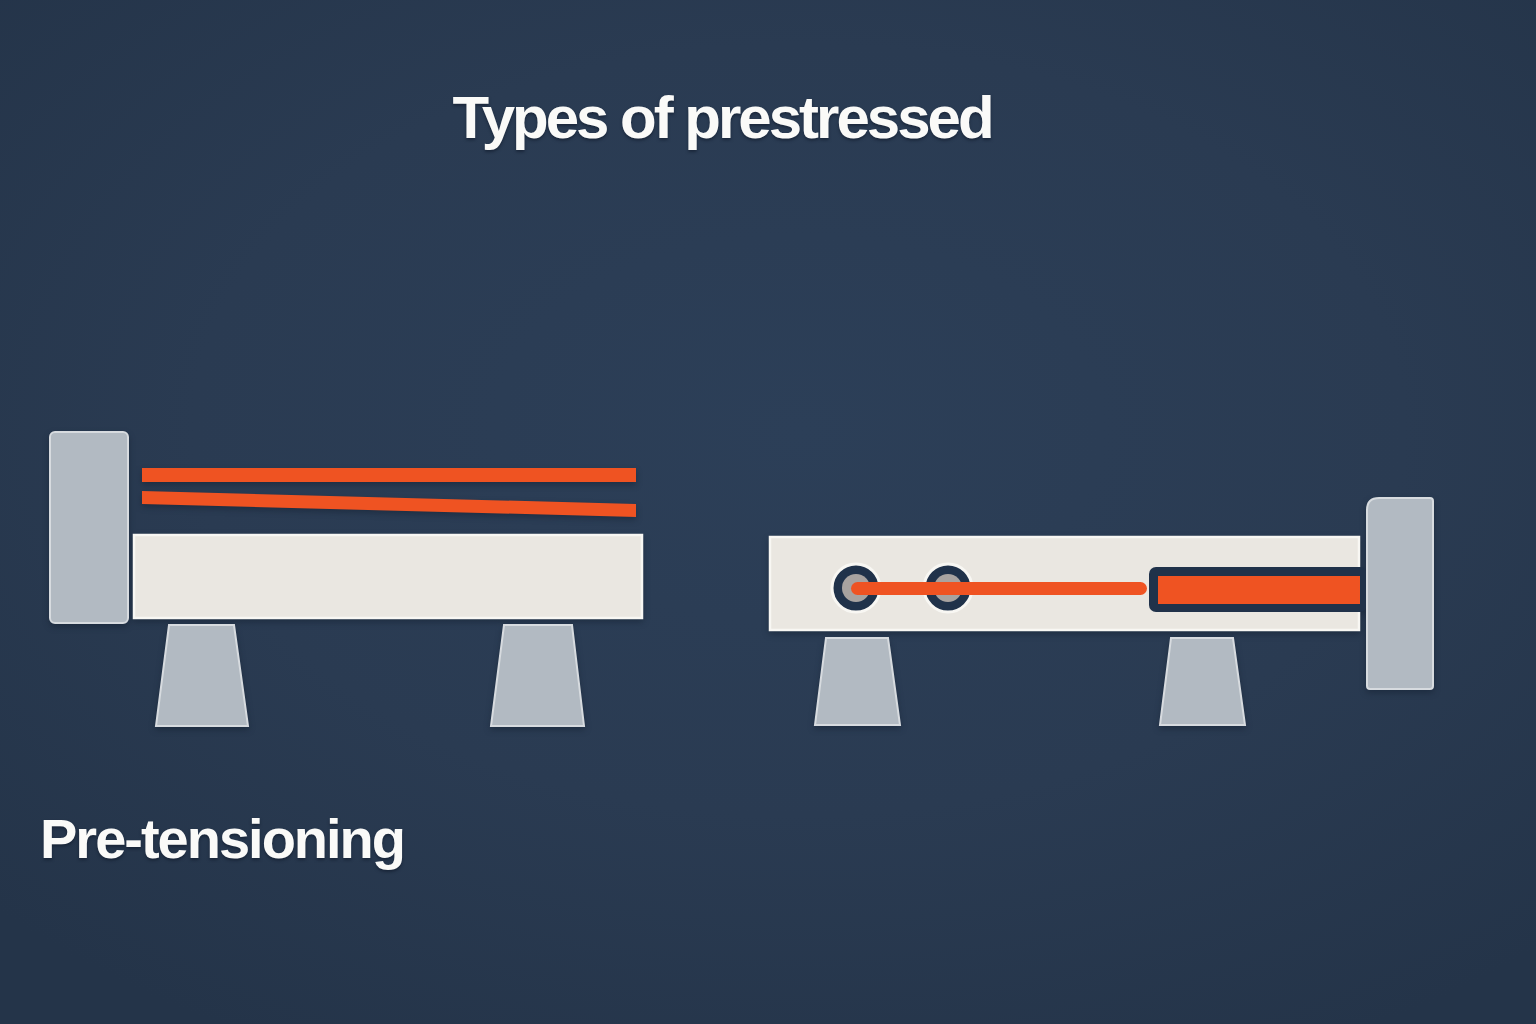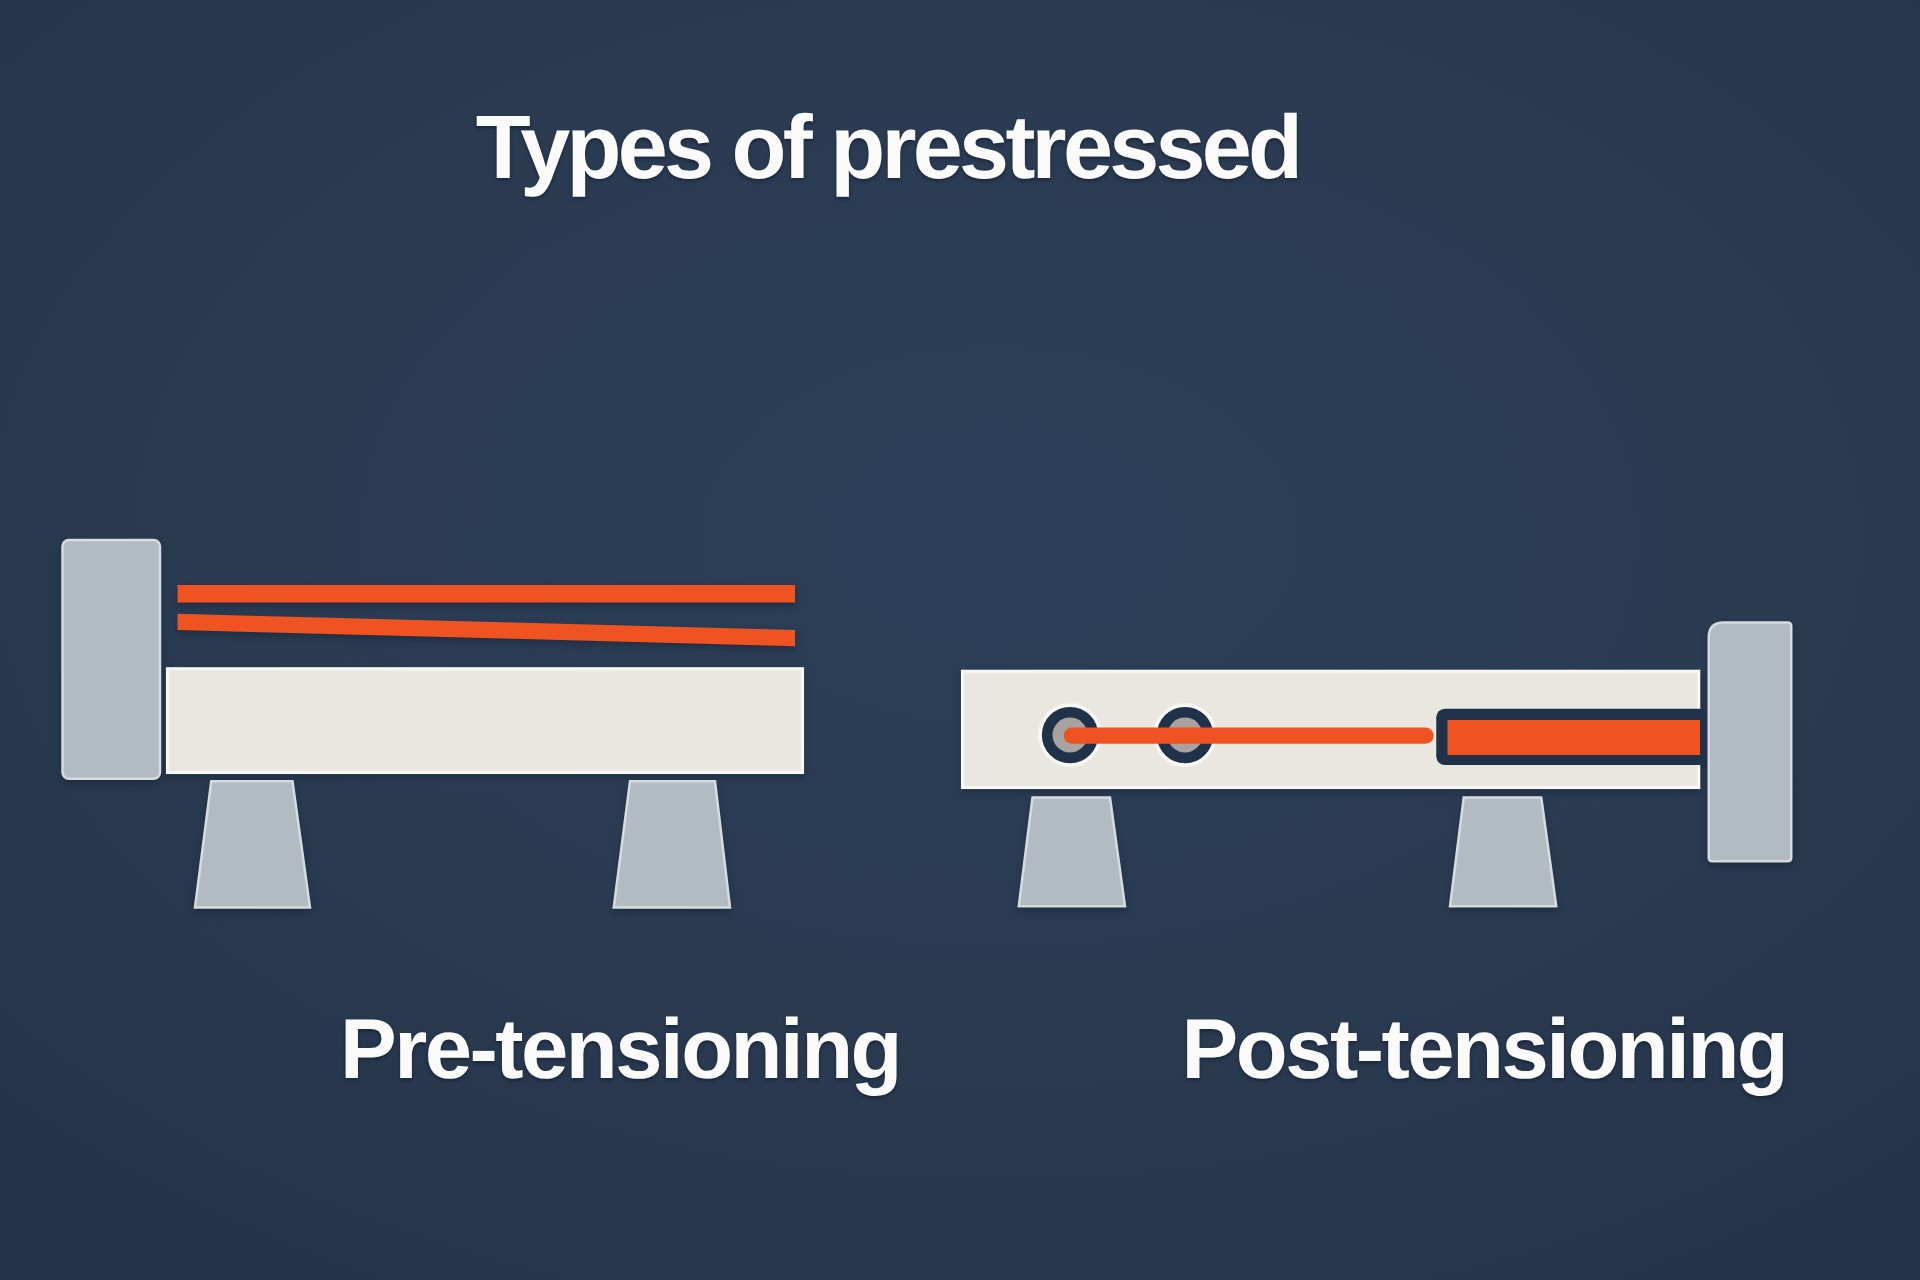--- a/index.html
+++ b/index.html
@@ -12,43 +12,43 @@
   .canvas {
     position: relative;
     width: 1536px; height: 1024px;
     background: radial-gradient(ellipse 1100px 700px at 52% 42%,
       var(--color-bg-hi, #2C3F58) 0%,
       var(--color-bg, #2A3B52) 55%,
       var(--color-bg-dark, #243449) 100%);
   }
   .title {
     position: absolute;
-    top: 68px; left: 4px;
+    top: 68px; left: 16px;
     width: 1412px;
     margin: 0;
     text-align: center;
-    font-size: 72px;
+    font-size: 60px;
     line-height: 100px;
     font-weight: 700;
     letter-spacing: -3px;
     color: var(--color-text, #FAFAF8);
     text-shadow: 0 2px 3px rgba(12, 22, 38, 0.55);
   }
   .diagram-svg {
     position: absolute;
     top: 0; left: 0;
     width: 1536px; height: 1024px;
   }
   .caption {
     position: absolute;
     top: 794px;
     margin: 0;
     width: 680px;
-    text-align: right;
-    font-size: 68px;
+    text-align: left;
+    font-size: 56px;
     line-height: 90px;
     font-weight: 700;
     letter-spacing: -2px;
     color: var(--color-text, #FAFAF8);
     text-shadow: 0 2px 3px rgba(12, 22, 38, 0.55);
   }
   .caption-pre  { left: 40px; }
   .caption-post { left: 749px; }
 
   
@@ -93,15 +93,14 @@
       <rect class="fill-orange" x="1158" y="576" width="202" height="28"></rect>
 
       <path class="fill-gray" d="M 1367 510 Q 1367 498 1379 498 L 1430 498 Q 1433 498 1433 501 L 1433 686 Q 1433 689 1430 689 L 1370 689 Q 1367 689 1367 686 Z"></path>
 
       <polygon class="fill-gray" points="826,638 888,638 900,725 815,725"></polygon>
       <polygon class="fill-gray" points="1171,638 1233,638 1245,725 1160,725"></polygon>
     </g>
   </svg>
 
   <p class="caption caption-pre">Pre-tensioning</p>
-  <p class="caption caption-post">Post-tensioning</p>
 
 </div>
 
 </body></html>

